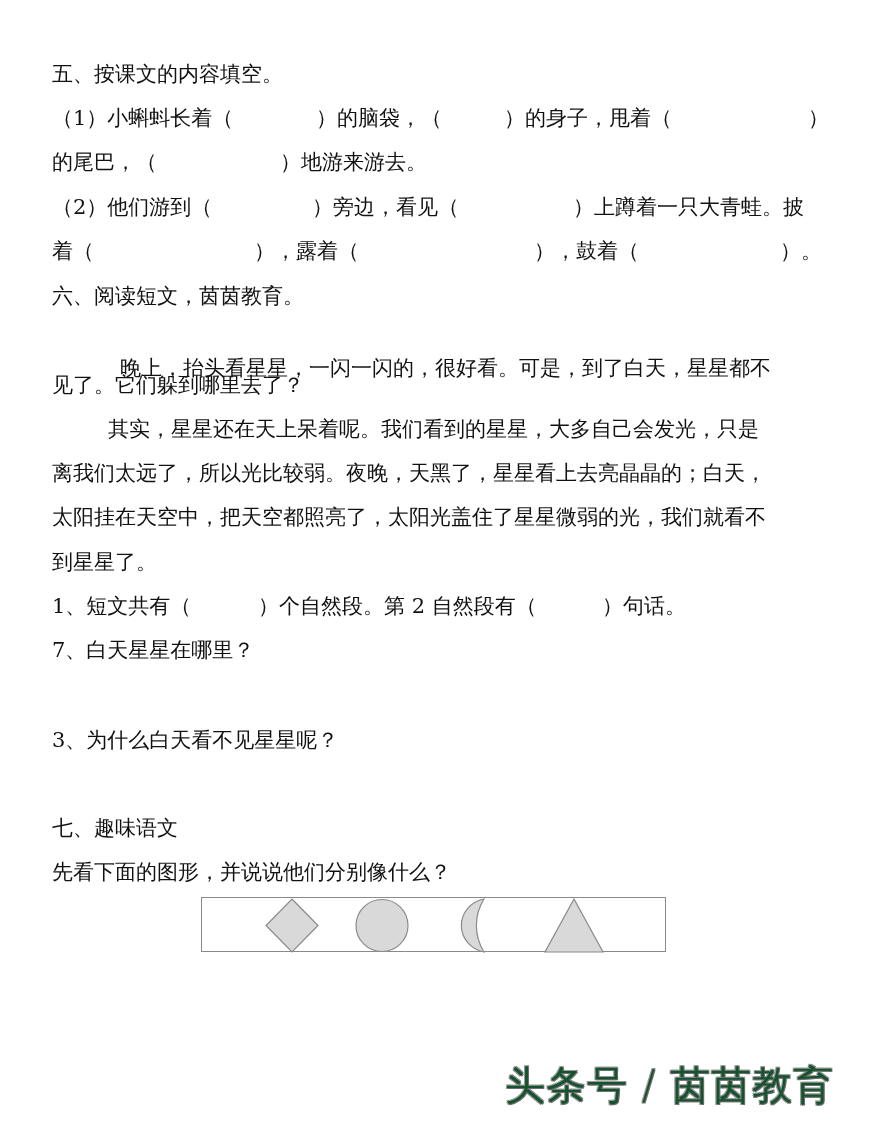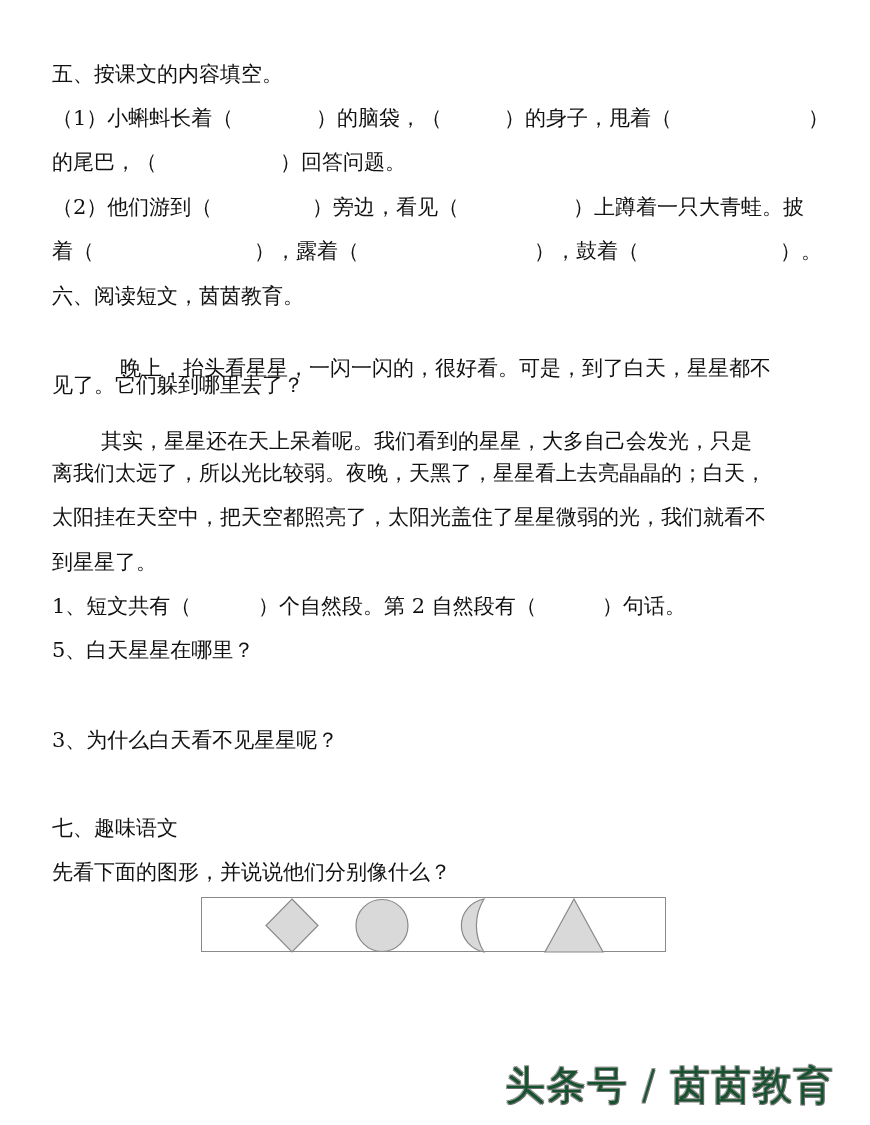--- a/index.html
+++ b/index.html
@@ -24,21 +24,21 @@
 
 <div class="line" style="top:103px;">
   <span class="seg" style="left:52px;">（1）小蝌蚪长着（</span>
   <span class="seg" style="left:316px;">）的脑袋，（</span>
   <span class="seg" style="left:504px;">）的身子，甩着（</span>
   <span class="seg" style="left:808px;">）</span>
 </div>
 
 <div class="line" style="top:147px;">
   <span class="seg" style="left:52px;">的尾巴，（</span>
-  <span class="seg" style="left:280px;">）回答问题。</span>
+  <span class="seg" style="left:280px;">）地游来游去。</span>
 </div>
 
 <div class="line" style="top:192px;">
   <span class="seg" style="left:52px;">（2）他们游到（</span>
   <span class="seg" style="left:312px;">）旁边，看见（</span>
   <span class="seg" style="left:566px;margin-left:7px;">）上蹲着一只大青蛙。披</span>
 </div>
 
 <div class="line" style="top:236px;">
   <span class="seg" style="left:52px;">着（</span>
@@ -51,40 +51,40 @@
   <span class="seg" style="left:52px;">六、阅读短文，茵茵教育。</span>
 </div>
 
 <div class="line" style="top:325px;">
   <span class="seg" style="left:120px;margin-top:28px;">晚上，抬头看星星，一闪一闪的，很好看。可是，到了白天，星星都不</span>
 </div>
 <div class="line" style="top:370px;">
   <span class="seg" style="left:52px;">见了。它们躲到哪里去了？</span>
 </div>
 <div class="line" style="top:414px;">
-  <span class="seg" style="left:101px;margin-top:12px;">其实，星星还在天上呆着呢。我们看到的星星，大多自己会发光，只是</span>
+  <span class="seg" style="left:108px;">其实，星星还在天上呆着呢。我们看到的星星，大多自己会发光，只是</span>
 </div>
 <div class="line" style="top:458px;">
   <span class="seg" style="left:52px;">离我们太远了，所以光比较弱。夜晚，天黑了，星星看上去亮晶晶的；白天，</span>
 </div>
 <div class="line" style="top:502px;">
   <span class="seg" style="left:52px;">太阳挂在天空中，把天空都照亮了，太阳光盖住了星星微弱的光，我们就看不</span>
 </div>
 <div class="line" style="top:547px;">
   <span class="seg" style="left:52px;">到星星了。</span>
 </div>
 
 <div class="line" style="top:591px;">
   <span class="seg" style="left:52px;">1、短文共有（</span>
   <span class="seg" style="left:258px;">）个自然段。第 2 自然段有（</span>
   <span class="seg" style="left:602px;">）句话。</span>
 </div>
 
 <div class="line" style="top:635px;">
-  <span class="seg" style="left:52px;">5、白天星星在哪里？</span>
+  <span class="seg" style="left:52px;">7、白天星星在哪里？</span>
 </div>
 
 <div class="line" style="top:725px;">
   <span class="seg" style="left:52px;">3、为什么白天看不见星星呢？</span>
 </div>
 
 <div class="line" style="top:813px;">
   <span class="seg" style="left:52px;">七、趣味语文</span>
 </div>
 <div class="line" style="top:857px;">

